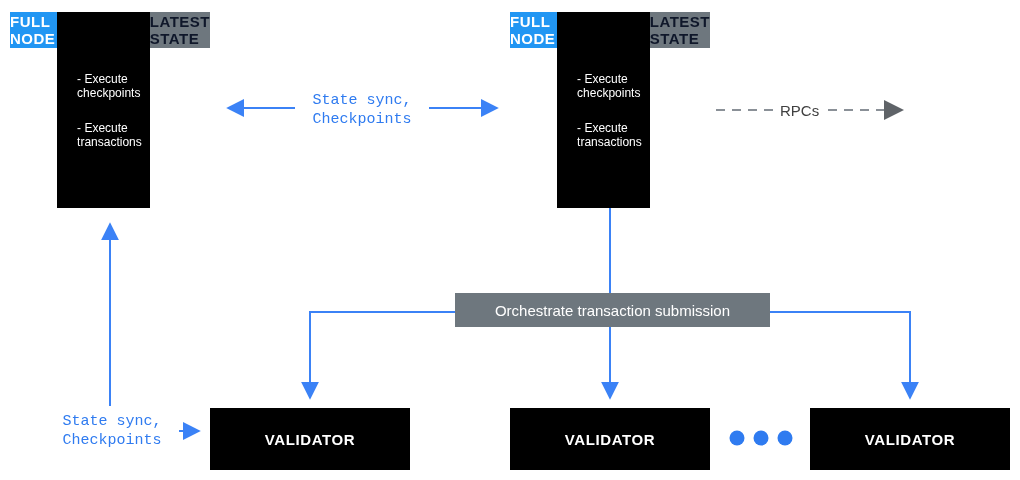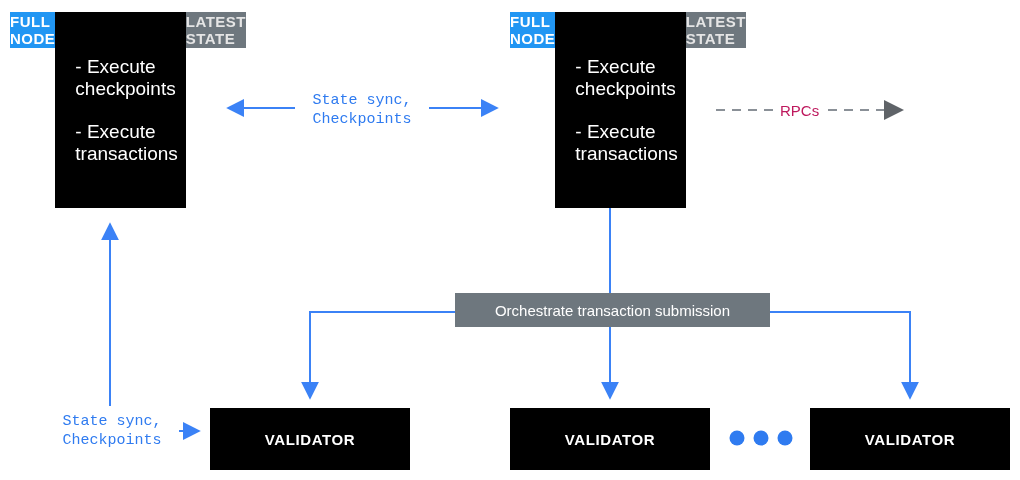--- a/index.html
+++ b/index.html
@@ -31,32 +31,32 @@
     align-items: center;
     justify-content: center;
     font-size: 15px;
     font-weight: 600;
     letter-spacing: 0.5px;
   }
   .node-body {
     flex: 1;
     background: #000000;
     color: #ffffff;
-    font-size: 19px;
+    font-size: 12px;
     display: flex;
     flex-direction: column;
     justify-content: center;
     gap: 21px;
     padding-left: 20px;
     padding-right: 8px;
   }
   .node-footer {
     height: 36px;
     background: #6e777e;
-    color: #e5e5e5;
+    color: #0f172a;
     display: flex;
     align-items: center;
     justify-content: center;
     font-size: 15px;
     font-weight: 600;
     letter-spacing: 0.5px;
   }
 
   
   .validator {
@@ -105,21 +105,21 @@
   
   .float-label {
     position: absolute;
     font-size: 15px;
     line-height: 19px;
     text-align: center;
     background: #ffffff;
     z-index: 4;
   }
   .blue-label { color: #2f7bf0; font-family: Liberation Mono, monospace; }
-  .gray-label { color: #be185d; padding: 0 4px; }
+  .gray-label { color: #404040; padding: 0 4px; }
 </style>
 </head>
 <body>
 
 <div class="stage">
 
   <div class="node" style="left:10px">
     <div class="node-header">FULL NODE</div>
     <div class="node-body">
       <div>- Execute checkpoints</div>

